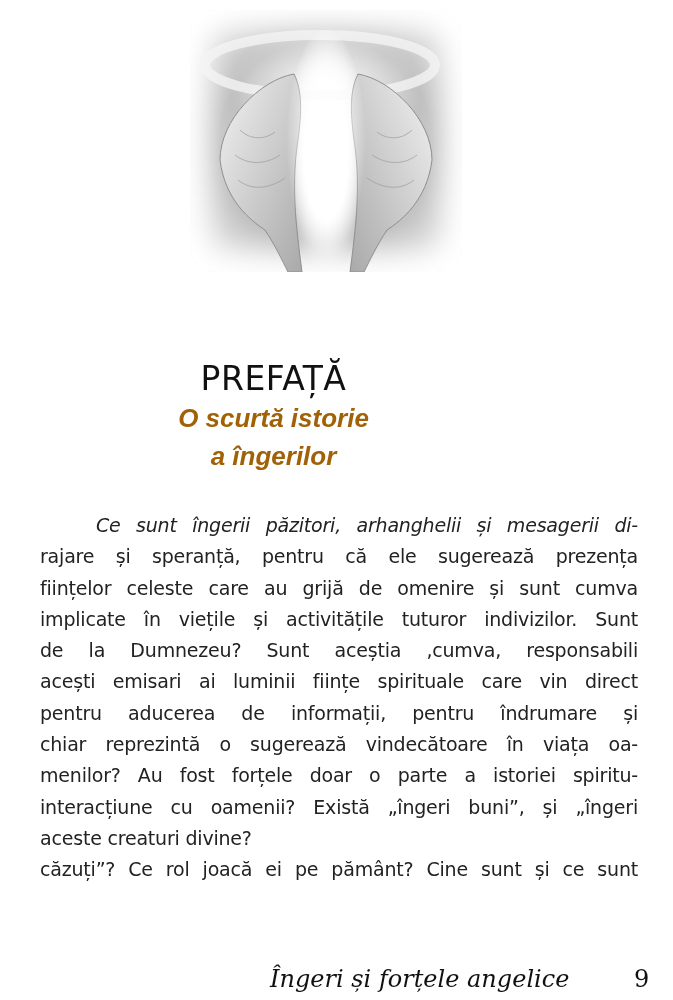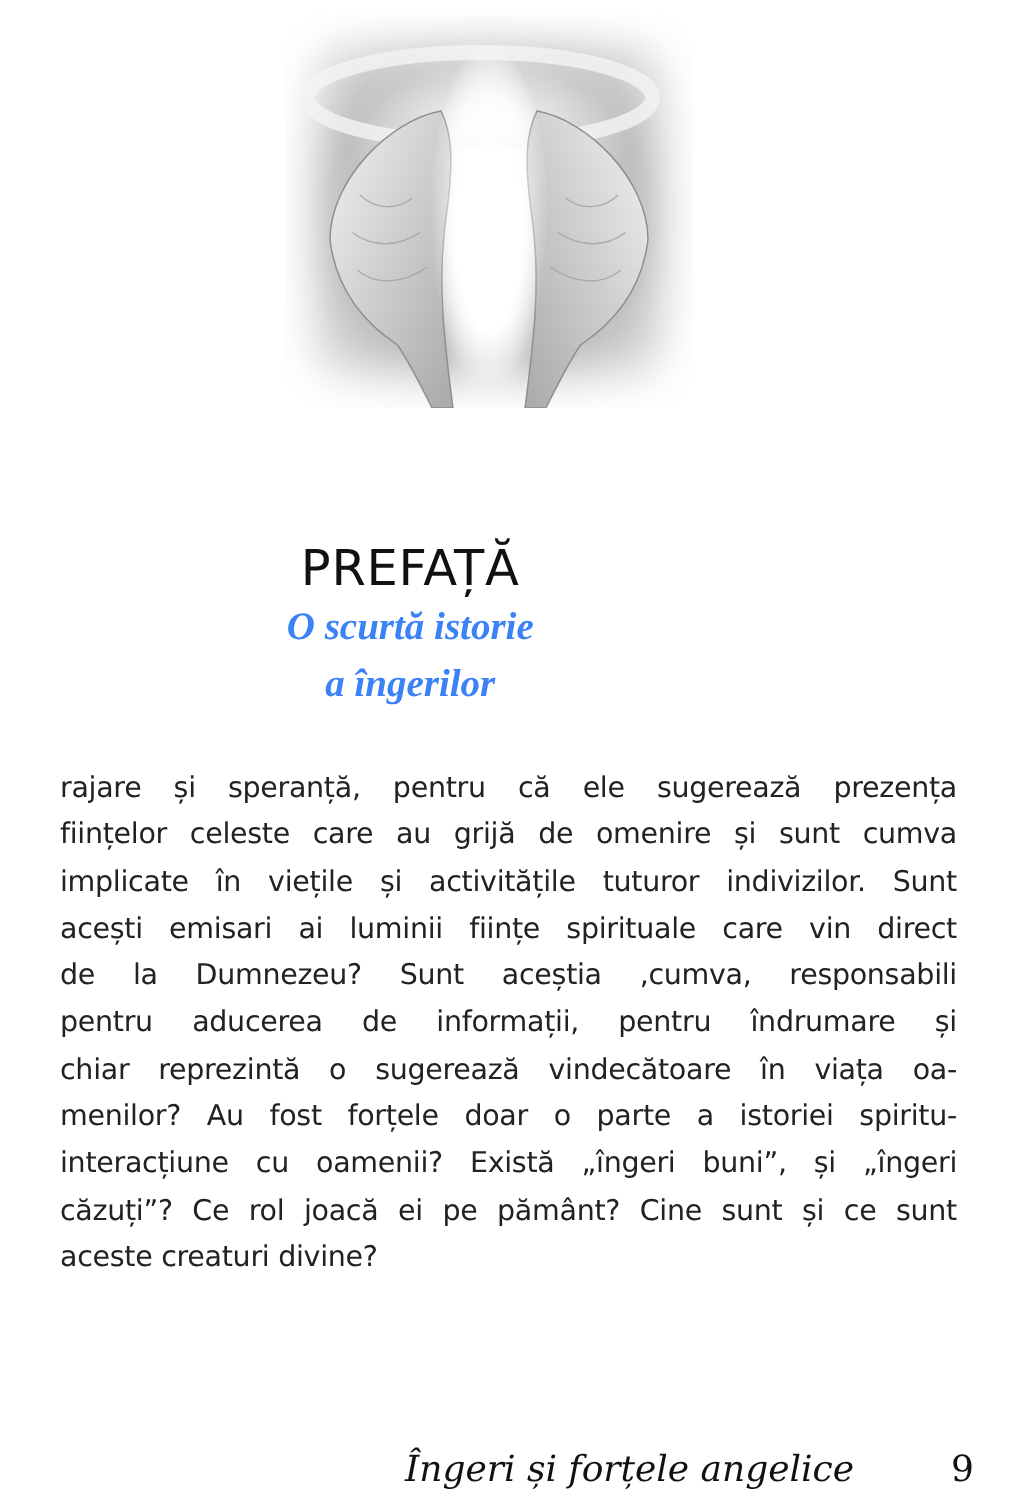--- a/index.html
+++ b/index.html
@@ -14,22 +14,22 @@
       box-shadow: inset 0 0 30px 18px #ffffff;
       overflow: hidden;
     }
     .illustration svg { position: absolute; left: 0; top: 0; }
     .title-block { position: absolute; left: 0; width: 547px; top: 360px; text-align: center; }
     .title {
       font-family: "DejaVu Sans", sans-serif; font-size: 33px; font-weight: normal;
       letter-spacing: 0.5px; line-height: 38px; margin: 0; color: #111;
     }
     .subtitle {
-      font-family: Liberation Serif, serif; font-size: 26px; font-weight: bold;
-      font-style: italic; line-height: 36px; margin: 2px 0 0 0; color: #3b82f6;
+      font-family: Liberation Sans, sans-serif; font-size: 26px; font-weight: bold;
+      font-style: italic; line-height: 36px; margin: 2px 0 0 0; color: #a16207;
     }
     .body-text {
       position: absolute; left: 40px; width: 598px; top: 510px;
       font-family: "DejaVu Sans", sans-serif; font-size: 19px; line-height: 31.3px;
       color: #222; text-align: justify; letter-spacing: -0.2px;
     }
     .body-text .line { display: block; text-align: justify; text-align-last: justify; white-space: nowrap; height: 31.3px; }
     .body-text .line.last { text-align-last: left; }
     .body-text .line.indent { padding-left: 56px; }
     .ital { font-style: italic; }
@@ -75,29 +75,30 @@
   </svg>
 </div>
 
 <div class="title-block">
   <h1 class="title">PREFAȚĂ</h1>
   <div class="subtitle">O scurtă istorie</div>
   <div class="subtitle">a îngerilor</div>
 </div>
 
 <div class="body-text">
+  <span class="line indent"><span class="ital">Ce sunt îngerii păzitori, arhanghelii și mesagerii di-</span><span></span></span>
   <span class="line">rajare și speranță, pentru că ele sugerează prezența</span>
   <span class="line">ființelor celeste care au grijă de omenire și sunt cumva</span>
   <span class="line">implicate în viețile și activitățile tuturor indivizilor. Sunt</span>
+  <span class="line">de la Dumnezeu? Sunt aceștia ,cumva, responsabili</span>
   <span class="line">acești emisari ai luminii ființe spirituale care vin direct</span>
-  <span class="line">de la Dumnezeu? Sunt aceștia ,cumva, responsabili</span>
   <span class="line">pentru aducerea de informații, pentru îndrumare și</span>
   <span class="line">chiar reprezintă o sugerează vindecătoare în viața oa-</span>
   <span class="line">menilor? Au fost forțele doar o parte a istoriei spiritu-</span>
   <span class="line">interacțiune cu oamenii? Există „îngeri buni”, și „îngeri</span>
+  <span class="line last">aceste creaturi divine?</span>
   <span class="line">căzuți”? Ce rol joacă ei pe pământ? Cine sunt și ce sunt</span>
-  <span class="line last">aceste creaturi divine?</span>
 </div>
 
 <div class="footer">
   <span class="running-title">Îngeri și forțele angelice</span>
   <span class="page-number">9</span>
 </div>
 
 </body></html>

